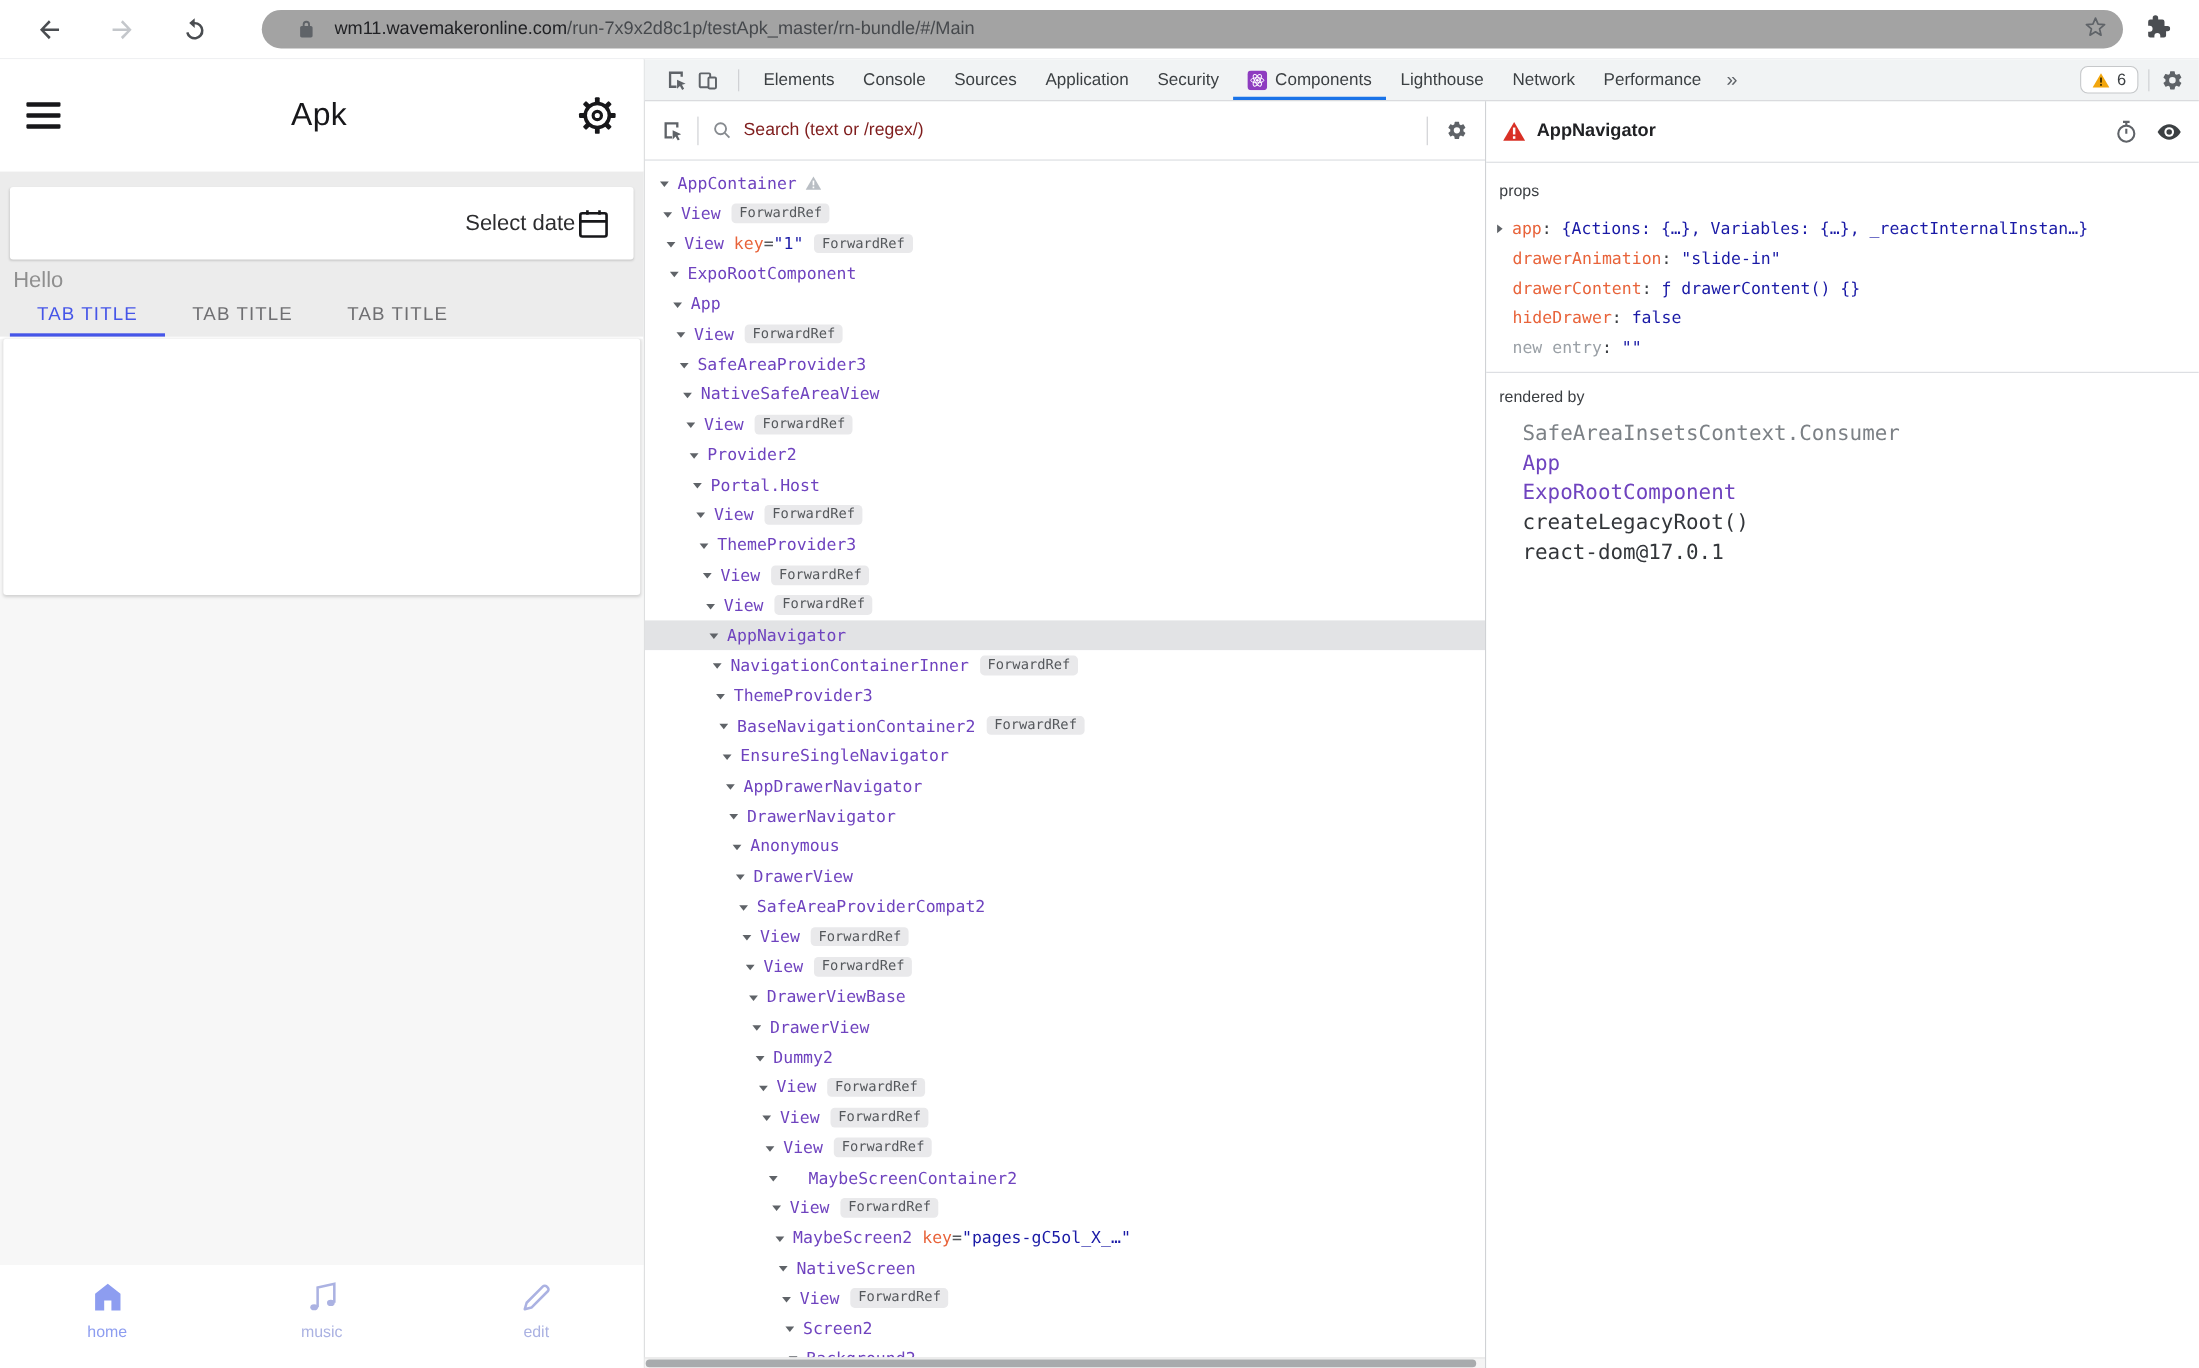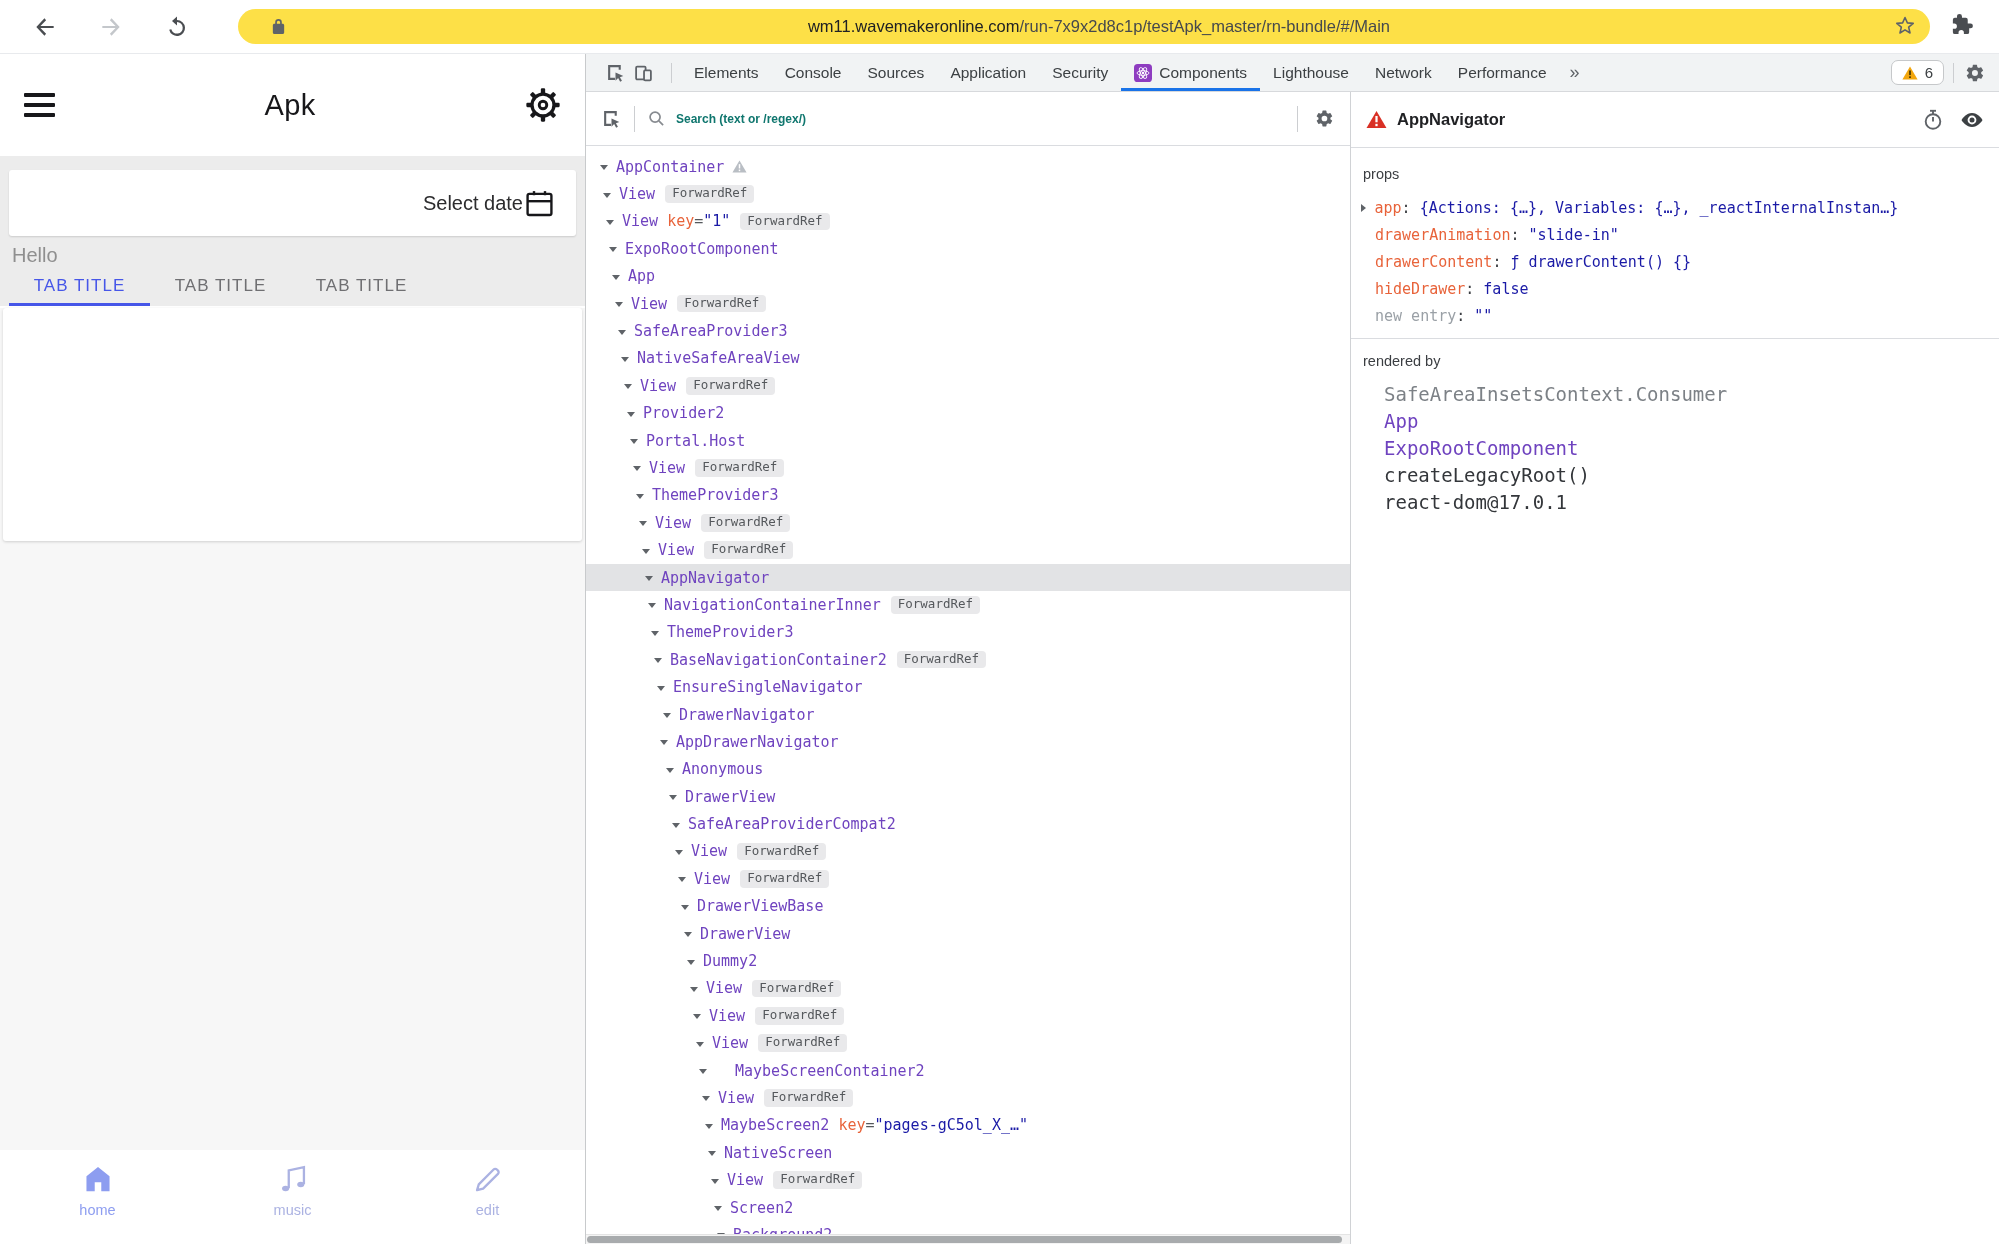--- a/index.html
+++ b/index.html
@@ -4,22 +4,22 @@
 <style>
   * { margin:0; padding:0; box-sizing:border-box; }
   html,body { width:1999px; height:1244px; overflow:hidden; background:#fff;
     font-family:"Liberation Sans", sans-serif; }
   .mono { font-family:"DejaVu Sans Mono", monospace; }
 
   
   .browser-bar { height:54px; display:flex; align-items:center; padding:0 14px;
     background:#fff; border-bottom:1px solid #e8eaed; }
   .nav-btn { width:34px; height:34px; display:flex; align-items:center; justify-content:center; margin:0 18px 0 14px; }
-  .omnibox { flex:1; height:35px; background:#fde047; border-radius:18px; display:flex;
-    align-items:center; padding:0 14px 0 32px; margin:0 10px 0 26px; min-width:0;text-align:center; }
+  .omnibox { flex:1; height:35px; background:#a3a3a3; border-radius:18px; display:flex;
+    align-items:center; padding:0 14px 0 32px; margin:0 10px 0 26px; min-width:0; }
   .omni-url { font-size:16.5px; color:#202124; margin-left:17px; white-space:nowrap; overflow:hidden; flex:1; }
   .omni-url .path { color:#46494d; }
   .omni-star { margin-left:auto; }
   .ext-btn { margin:0 12px 0 10px; }
 
   .main { display:flex; height:1190px; }
 
   
   .app-panel { width:585px; position:relative; background:#fff; flex:none; }
   .app-header { height:102px; display:flex; align-items:center; padding:0 24px; background:#fff; }
@@ -54,21 +54,21 @@
   .dt-tab.active { box-shadow: inset 0 -3px 0 #1a73e8; }
   .dt-tab .react-icon { margin-right:7px; display:flex; }
   .dt-tab-more { padding:0 10px; font-size:18px; color:#5f6368; }
   .warn-badge { margin-left:auto; display:flex; align-items:center; gap:7px; background:#fff;
     border:1px solid #c6c8ca; border-radius:7px; padding:3px 10px; font-size:15px; color:#3c4043; }
   .dt-gear { margin:0 14px 0 2px; display:flex; }
 
   .dt-body { flex:1; display:flex; min-height:0; }
   .dt-left { flex:1; display:flex; flex-direction:column; min-width:0; }
   .dt-toolbar { height:54px; flex:none; border-bottom:1px solid #dadce0; display:flex; align-items:center; padding:0 16px; }
-  .search-ph { flex:1; font-size:12px; color:#0f766e; margin-left:11px; white-space:nowrap; overflow:hidden;font-weight:bold; }
+  .search-ph { flex:1; font-size:16px; color:#7f1d1d; margin-left:11px; white-space:nowrap; overflow:hidden; }
   .dt-tree { flex:1; overflow:hidden; padding-top:7px; font-family:"DejaVu Sans Mono", monospace; font-size:15px; }
   .tree-row { height:27.4px; display:flex; align-items:center; white-space:nowrap; padding-right:6px; }
   .tree-row.selected { background:#e2e3e5; }
   .tw { width:0; height:0; border-left:4.5px solid transparent; border-right:4.5px solid transparent;
     border-top:5.5px solid #5f6368; margin:2px 8px 0 0; flex:none; }
   .comp { color:#6f43bf; }
   .kname { color:#e8633a; margin-left:9px; }
   .keq { color:#55585c; }
   .kval { color:#1a1aa6; }
   .badge { margin-left:10px; background:#e9e9eb; color:#55585c; font-size:12.5px;
@@ -400,27 +400,27 @@
             </div>
             <div class="tree-row" style="padding-left: 68px;">
               <span class="tw"></span>
               <span class="comp">BaseNavigationContainer2</span>
               <span class="badge mono">ForwardRef</span>
             </div>
             <div class="tree-row" style="padding-left: 71px;">
               <span class="tw"></span>
               <span class="comp">EnsureSingleNavigator</span>
             </div>
+            <div class="tree-row" style="padding-left: 74px;">
+              <span class="tw"></span>
+              <span class="comp">AppDrawerNavigator</span>
+            </div>
             <div class="tree-row" style="padding-left: 77px;">
               <span class="tw"></span>
               <span class="comp">DrawerNavigator</span>
-            </div>
-            <div class="tree-row" style="padding-left: 74px;">
-              <span class="tw"></span>
-              <span class="comp">AppDrawerNavigator</span>
             </div>
             <div class="tree-row" style="padding-left: 80px;">
               <span class="tw"></span>
               <span class="comp">Anonymous</span>
             </div>
             <div class="tree-row" style="padding-left: 83px;">
               <span class="tw"></span>
               <span class="comp">DrawerView</span>
             </div>
             <div class="tree-row" style="padding-left: 86px;">

